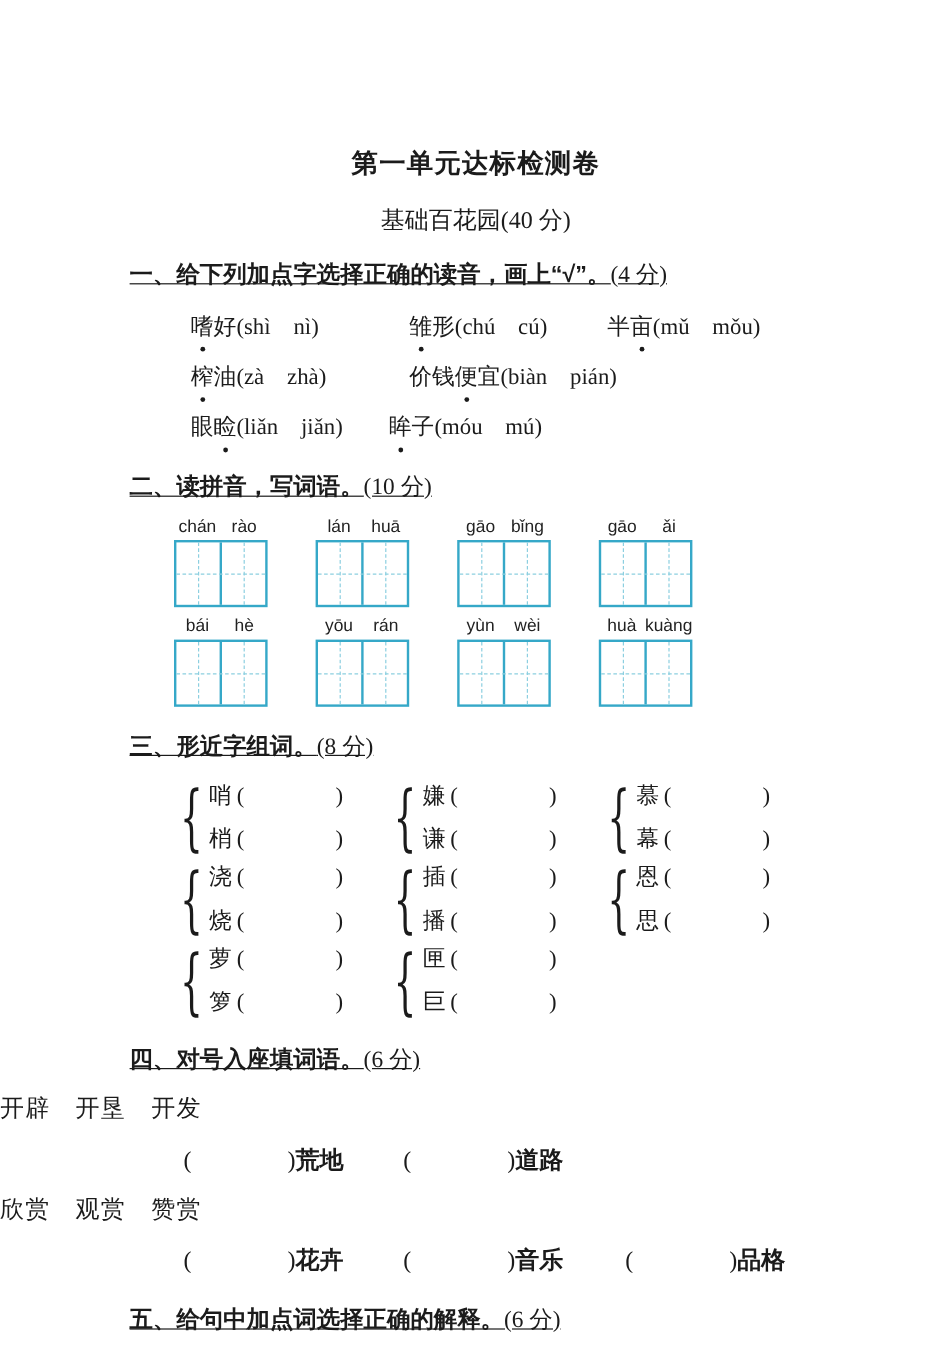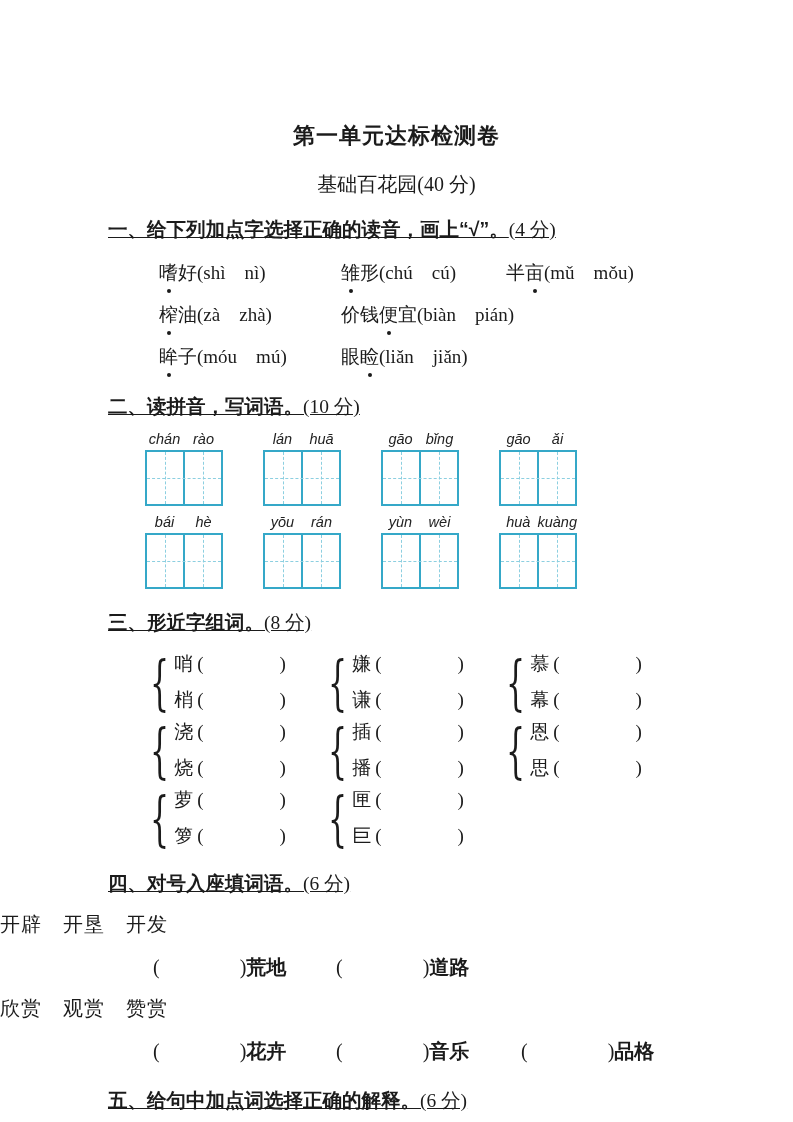--- a/index.html
+++ b/index.html
@@ -55,21 +55,21 @@
     background:#1b1b1b;
   }
   .pinyin{white-space:pre;}
   
   .s2-rows{margin:10px 0 0 145px;}
   .gridrow{display:flex;gap:40px;margin-bottom:7px;}
   .group{width:78px;}
   .plabels{
     display:flex;height:20px;
     font-family:"Liberation Sans", sans-serif;
-    font-size:14.5px;line-height:18px;color:#222;font-style:italic;
+    font-size:14.5px;line-height:18px;color:#222;
   }
   .plabels span{flex:1;text-align:center;white-space:nowrap;}
   .pair{
     position:relative;
     width:78px;height:56px;
     border:2px solid #35a8c8;
     box-sizing:border-box;
     display:flex;
     background:#fff;
   }
@@ -126,22 +126,22 @@
       <div class="s1row">
         <span class="s1item c0"><span class="dotchar">嗜</span><span>好</span><span class="pinyin">(shì　nì)</span></span>
         <span class="s1item c1"><span class="dotchar">雏</span><span>形</span><span class="pinyin">(chú　cú)</span></span>
         <span class="s1item c2"><span>半</span><span class="dotchar">亩</span><span class="pinyin">(mǔ　mǒu)</span></span>
       </div>
       <div class="s1row">
         <span class="s1item c0"><span class="dotchar">榨</span><span>油</span><span class="pinyin">(zà　zhà)</span></span>
         <span class="s1item c2"><span>价钱</span><span class="dotchar">便</span><span>宜</span><span class="pinyin">(biàn　pián)</span></span>
       </div>
       <div class="s1row">
+        <span class="s1item c1"><span>眼</span><span class="dotchar">睑</span><span class="pinyin">(liǎn　jiǎn)</span></span>
         <span class="s1item c0"><span class="dotchar">眸</span><span>子</span><span class="pinyin">(móu　mú)</span></span>
-        <span class="s1item c1"><span>眼</span><span class="dotchar">睑</span><span class="pinyin">(liǎn　jiǎn)</span></span>
       </div>
     </div>
 
   <div class="sec-h"><span>二、读拼音，写词语。</span><span class="score">(10 分)</span></div>
   <div class="s2-rows" id="s2-rows">
       <div class="gridrow">
         <div class="group">
           <div class="plabels">
             <span>chán</span>
             <span>rào</span>

